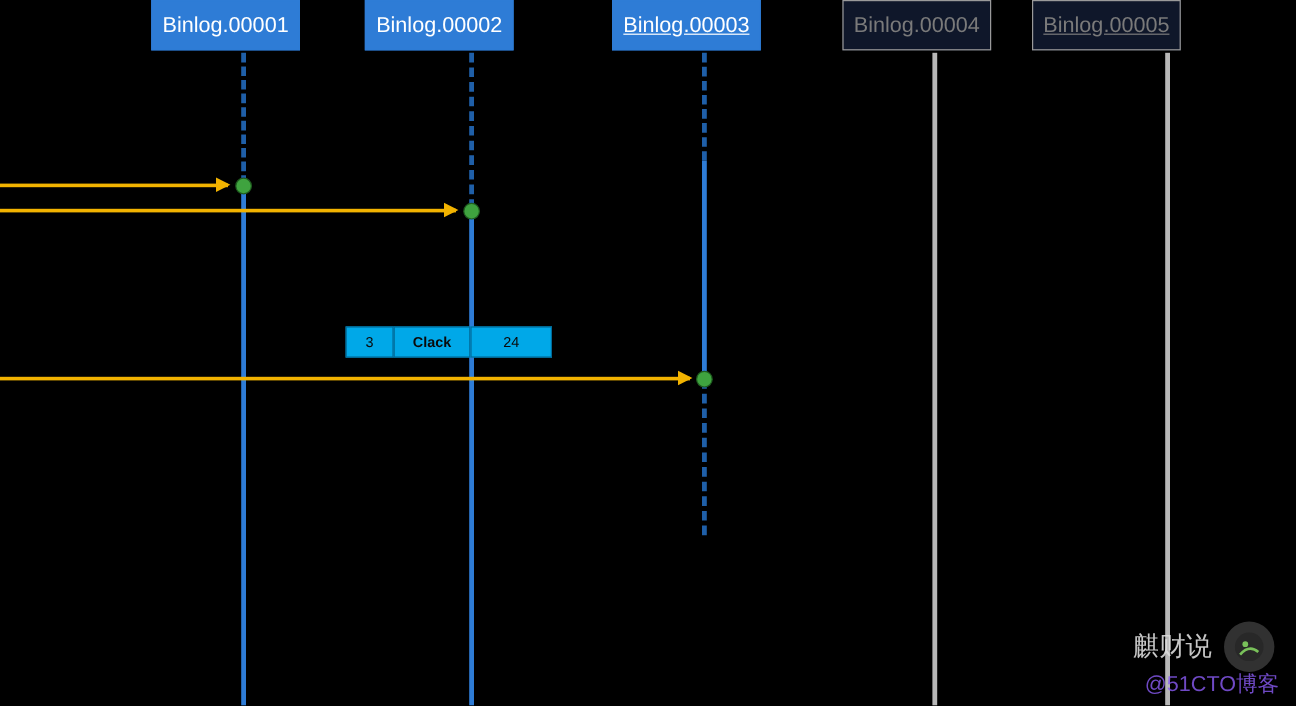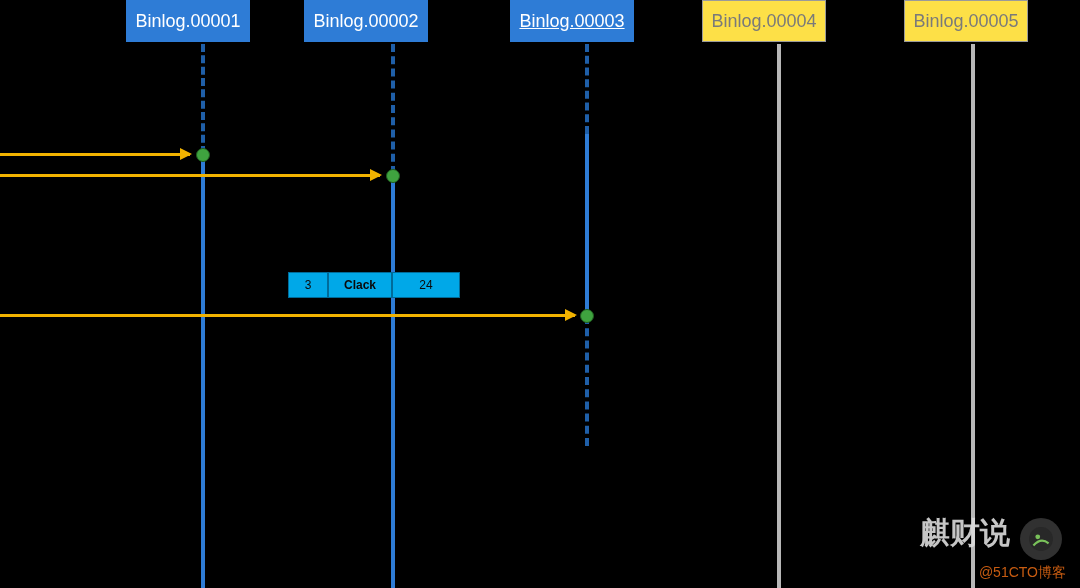--- a/index.html
+++ b/index.html
@@ -20,21 +20,21 @@
     border: 1.5px solid #2e7cd6;
     color: #ffffff;
     font-size: 18px;
     display: flex;
     align-items: center;
     justify-content: center;
     box-sizing: border-box;
   }
   .lane-header.active { background: #2e7cd6; }
   .lane-header.inactive {
-    background: #fde047;
+    background: #0f172a;
     border-color: #9a9a9a;
     color: #7a7a7a;
   }
   .vline-solid {
     position: absolute;
     width: 4px;
     background: #2e7cd6;
   }
   .vline-solid.inactive { background: #b8b8b8; }
   
@@ -95,42 +95,42 @@
     display: flex;
     align-items: center;
     justify-content: center;
     opacity: 0.85;
   }
   .wm-text {
     position: absolute;
     right: 70px;
     bottom: 34px;
     color: #dcdcdc;
-    font-size: 30px;
-    font-weight: 700;
+    font-size: 22px;
+    font-weight: 400;
     opacity: 0.9;
     margin-left: 12px;
   }
   .wm-sub {
     position: absolute;
     right: 14px;
     bottom: 6px;
-    color: #f97316;
-    font-size: 14px;
+    color: #8b5cf6;
+    font-size: 18px;
     opacity: 0.8;
   }
 </style>
 </head>
 <body>
 
 <div class="lane-header active" style="left:126px;">Binlog.00001</div>
 <div class="lane-header active" style="left:304px;">Binlog.00002</div>
 <div class="lane-header active" style="left:510px;text-decoration:underline;">Binlog.00003</div>
 <div class="lane-header inactive" style="left:702px;">Binlog.00004</div>
-<div class="lane-header inactive" style="left:904px;">Binlog.00005</div>
+<div class="lane-header inactive" style="left:860px;text-decoration:underline;">Binlog.00005</div>
 
 <div class="vline-dashed" style="left:201px; top:44px;  height:110px;"></div>
 <div class="vline-solid" style="left:201px; top:154px; height:434px;"></div>
 
 <div class="vline-dashed" style="left:391px; top:44px;  height:130px;"></div>
 <div class="vline-solid" style="left:391px; top:174px; height:414px;"></div>
 
 <div class="vline-dashed" style="left:585px; top:44px;  height:90px;"></div>
 <div class="vline-solid" style="left:585px; top:134px; height:182px;"></div>
 <div class="vline-dashed" style="left:585px; top:316px; height:130px;"></div>

